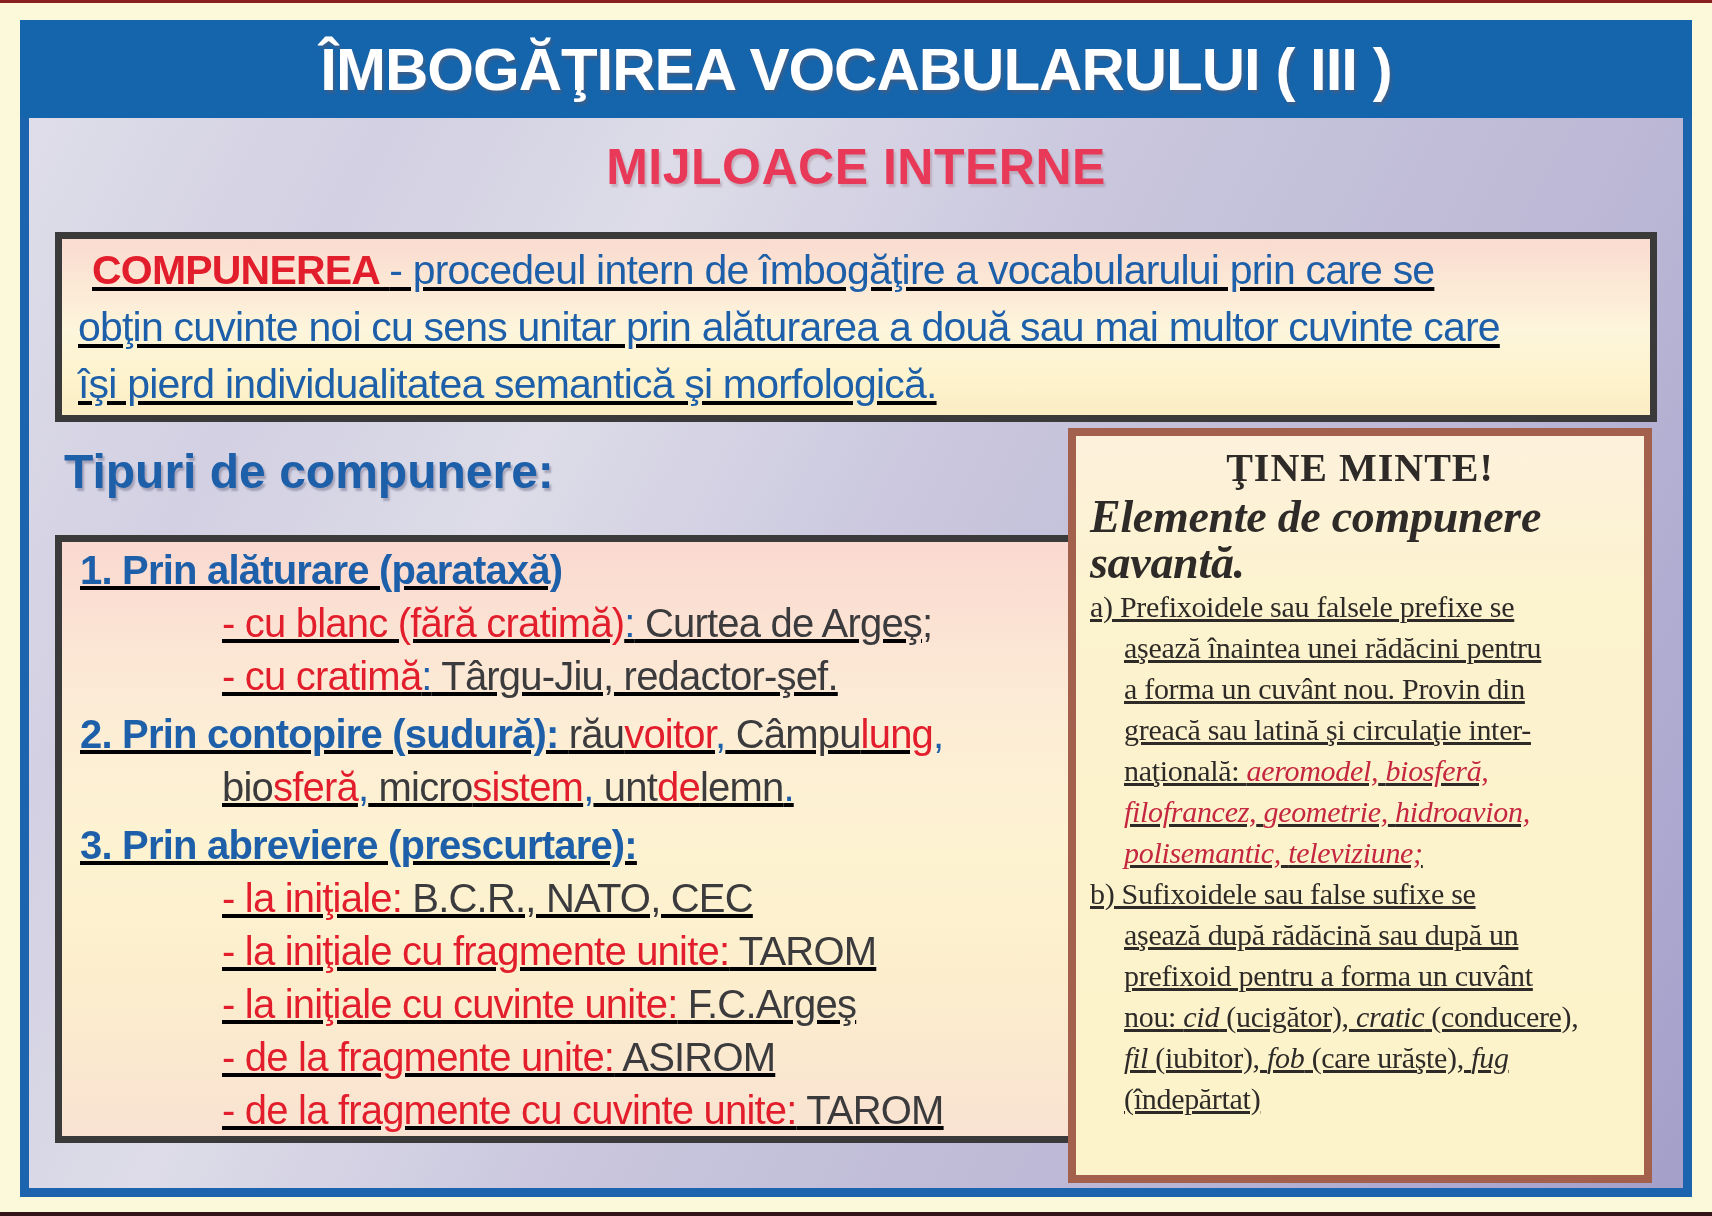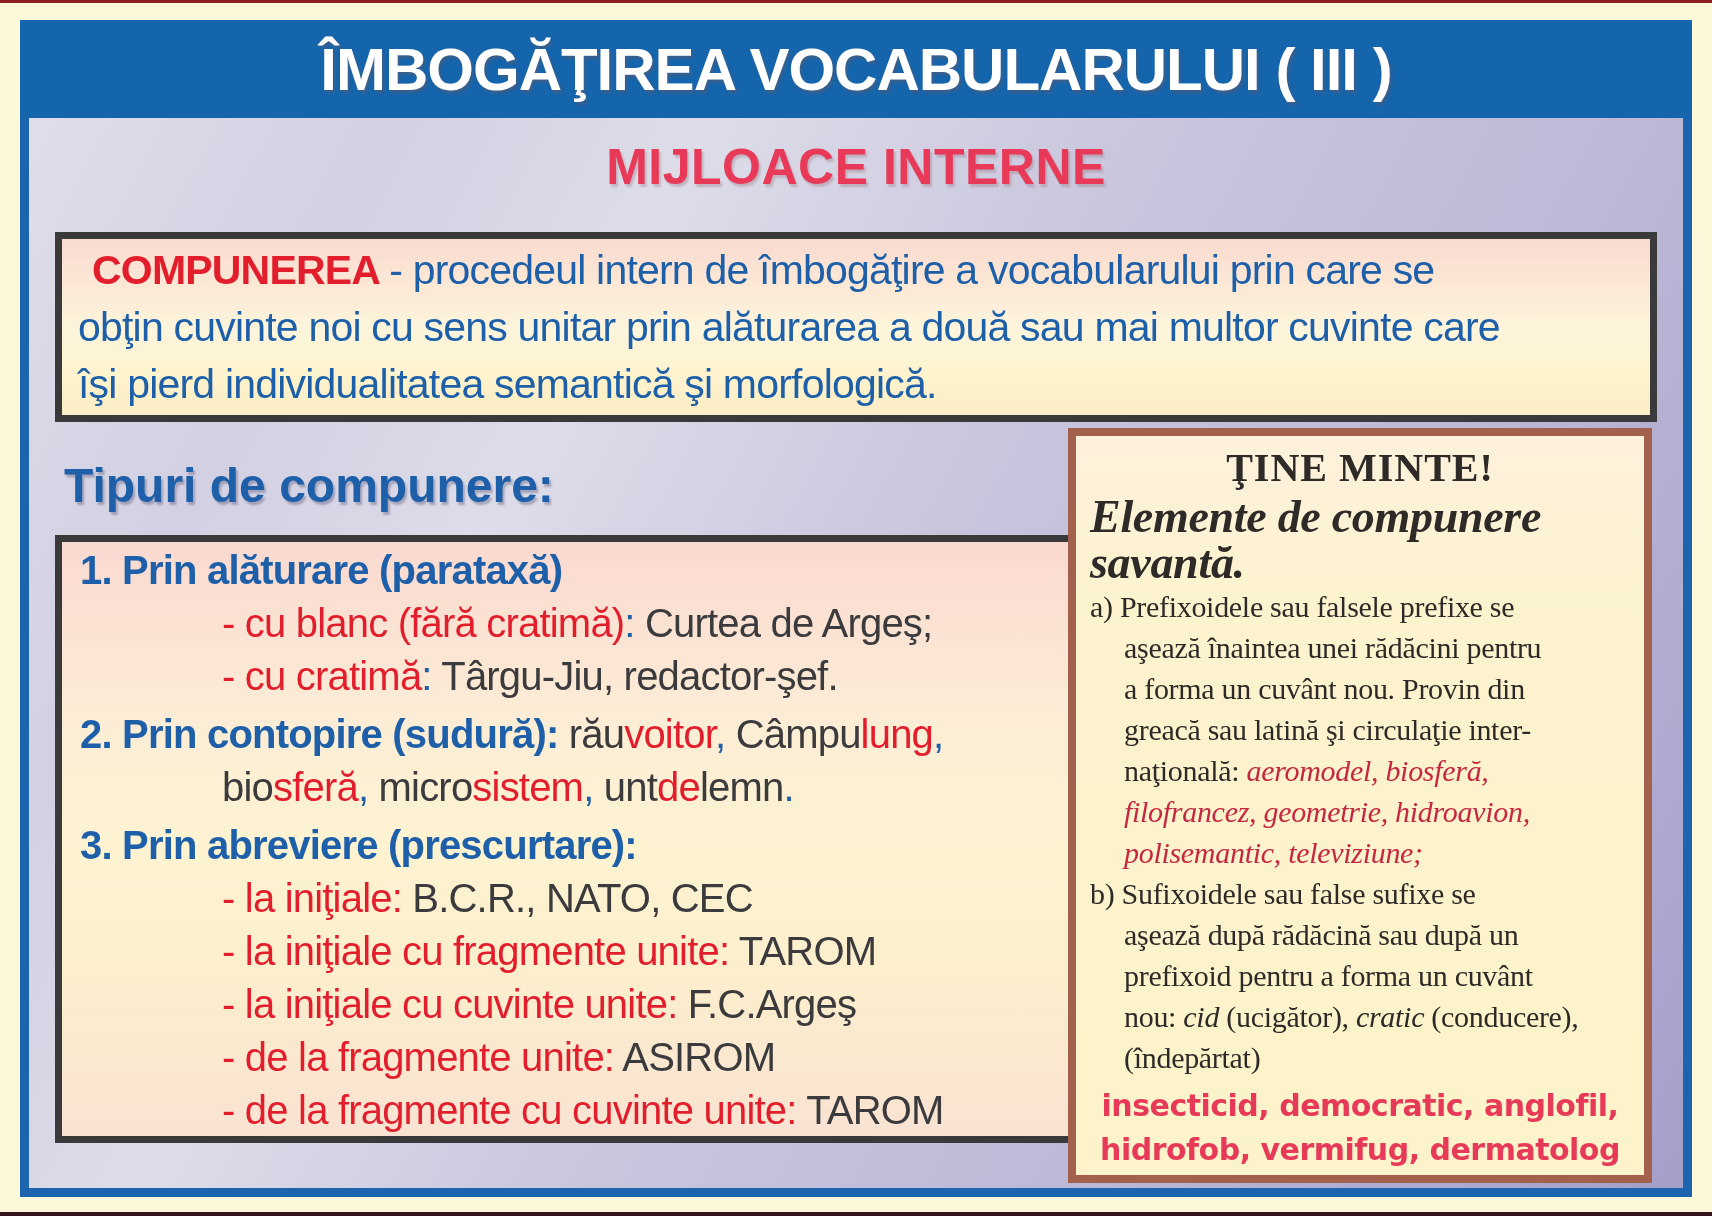--- a/index.html
+++ b/index.html
@@ -37,21 +37,21 @@
   }
   .box{position:absolute;border:7px solid #3a3a3a;box-sizing:border-box;overflow:hidden;}
   .compunerea-box{
     left:55px;top:232px;width:1602px;height:190px;
     background:linear-gradient(180deg,#fadbd0 0%,#fcead6 30%,#fdf5dc 52%,#fdf3cd 78%,#fbedc4 100%);
     padding:3px 16px;
     font-size:41px;line-height:57px;letter-spacing:-0.8px;
     z-index:1;
   }
   .tipuri-heading{
-    position:absolute;left:64px;top:458px;
+    position:absolute;left:64px;top:444px;
     color:#1e5fa9;font-size:48px;font-weight:700;
     text-shadow:2px 3px 2px rgba(100,100,130,.45);
     white-space:nowrap;z-index:1;
   }
   .tipuri-box{
     left:55px;top:535px;width:1461px;height:608px;
     background:linear-gradient(180deg,#fad9d0 0%,#fcecd6 28%,#fdf3d1 52%,#fceecd 74%,#f9e2d2 100%);
     padding:2px 18px;
     font-size:40px;line-height:53px;letter-spacing:-0.8px;
     z-index:1;
@@ -72,21 +72,21 @@
     text-align:center;font-weight:700;font-size:40px;line-height:52px;letter-spacing:1px;
   }
   .tine-sub{
     font-weight:700;font-style:italic;font-size:46px;line-height:46px;
   }
   .tine-box .ind{padding-left:34px;}
   .tine-examples{margin-top:6px;}
   .tine-examples .rich-line{
     text-align:center;font-size:30px;line-height:44px;letter-spacing:-0.5px;
   }
-  .rich-line{white-space:nowrap;}
+  .rich-line{white-space:nowrap;text-decoration:underline;}
   .rich-line span{white-space:pre;}
   .center{text-align:center;}
 </style>
 </head>
 <body>
 
 <div class="page">
   <div class="edge-line-top"></div>
   <div class="frame"></div>
   <div class="header-bar">
@@ -126,22 +126,19 @@
         <div class="rich-line ind"><span>greacă sau latină şi circulaţie inter-</span></div>
         <div class="rich-line ind"><span>naţională: </span><span style="color: rgb(197, 39, 64); font-style: italic;">aeromodel,</span><span> </span><span style="color: rgb(197, 39, 64); font-style: italic;">biosferă,</span></div>
         <div class="rich-line ind"><span style="color: rgb(197, 39, 64); font-style: italic;">filofrancez,</span><span> </span><span style="color: rgb(197, 39, 64); font-style: italic;">geometrie,</span><span> </span><span style="color: rgb(197, 39, 64); font-style: italic;">hidroavion,</span></div>
         <div class="rich-line ind"><span style="color: rgb(197, 39, 64); font-style: italic;">polisemantic,</span><span> </span><span style="color: rgb(197, 39, 64); font-style: italic;">televiziune;</span></div>
       </div>
     <div>
         <div class="rich-line"><span>b) Sufixoidele sau false sufixe se</span></div>
         <div class="rich-line ind"><span>aşează după rădăcină sau după un</span></div>
         <div class="rich-line ind"><span>prefixoid pentru a forma un cuvânt</span></div>
         <div class="rich-line ind"><span>nou: </span><span style="font-style: italic;">cid</span><span> (ucigător), </span><span style="font-style: italic;">cratic</span><span> (conducere),</span></div>
+        <div class="rich-line ind"><span style="font-style: italic;">fil</span><span> (iubitor), </span><span style="font-style: italic;">fob</span><span> (care urăşte), </span><span style="font-style: italic;">fug</span></div>
         <div class="rich-line ind"><span>(îndepărtat)</span></div>
-      </div>
-    <div class="tine-examples">
-        <div class="rich-line center"><span style="color: rgb(231, 58, 88); font-weight: 700; font-family: &quot;DejaVu Sans&quot;, sans-serif;">insecticid, democratic, anglofil,</span></div>
-        <div class="rich-line center"><span style="color: rgb(231, 58, 88); font-weight: 700; font-family: &quot;DejaVu Sans&quot;, sans-serif;">hidrofob, vermifug, dermatolog</span></div>
       </div>
   </div>
 
   <div class="edge-line-bottom"></div>
 </div>
 
 </body></html>

